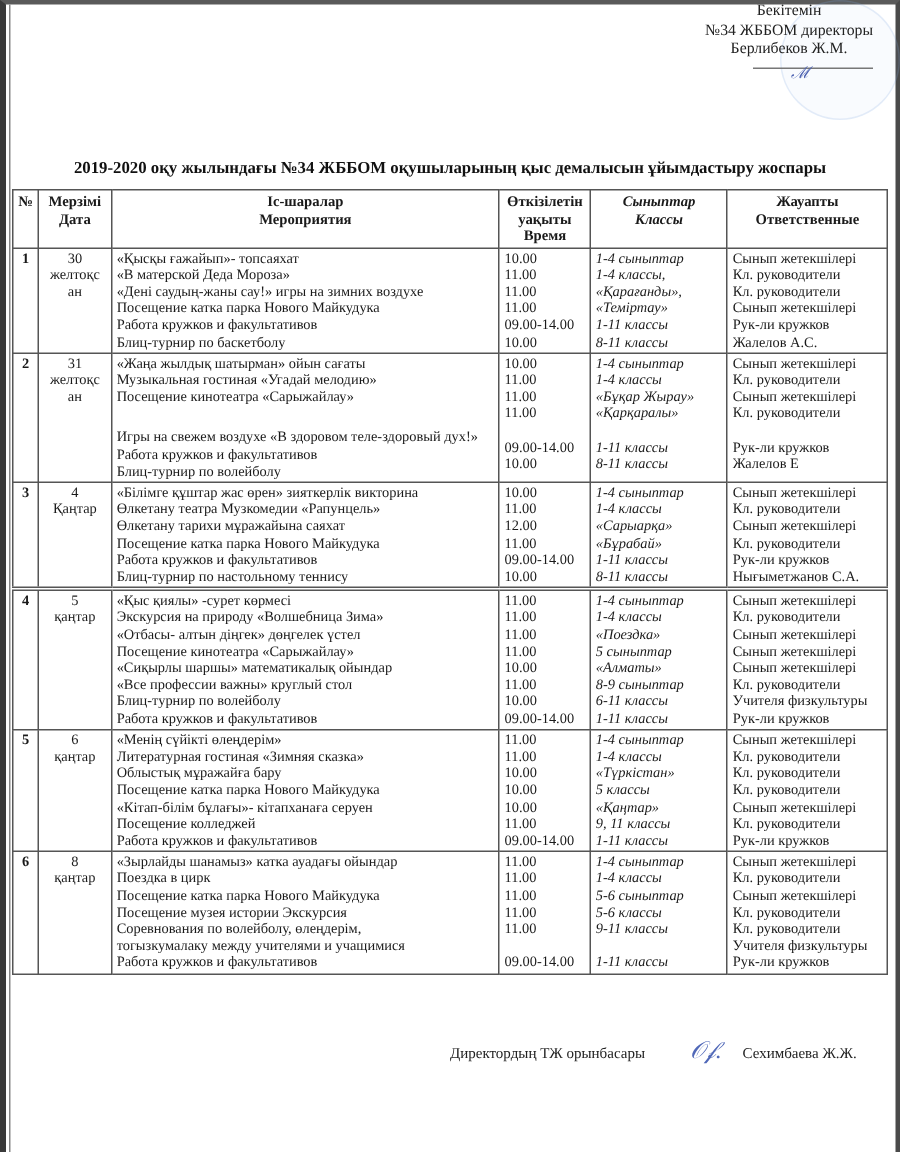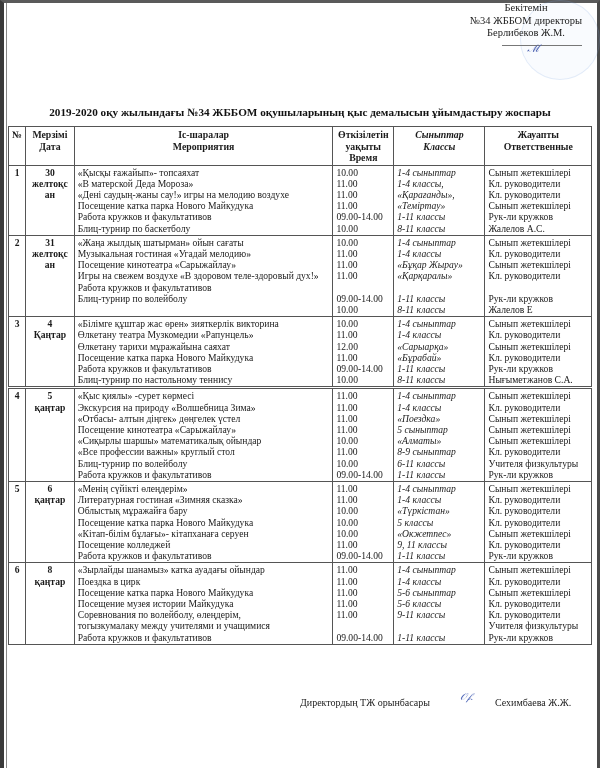--- a/index.html
+++ b/index.html
@@ -33,36 +33,36 @@
 
     table.plan {
       position: absolute; left: 8px; top: 126px; width: 584px;
       border-collapse: collapse; font-size: 9.6px; line-height: 11.2px;
     }
     table.plan th, table.plan td {
       border: 1px solid #555; vertical-align: top; padding: 1px 3px;
     }
     table.plan th { font-weight: bold; text-align: center; font-size: 9.8px; line-height: 11.5px; padding-top: 2px; }
     .c-no { width: 16px; text-align: center; font-weight: bold; }
-    .c-date { width: 48px; text-align: center; font-weight: bold; }
+    .c-date { width: 48px; text-align: center; font-weight: normal; }
     .c-act { width: 255px; }
     .c-time { width: 60px; margin-top: 21px; }
     .c-cls { width: 90px; font-style: italic; }
     .c-resp { width: 105px; }
     td.lines span { display: block; white-space: nowrap; }
-    td.lines span.wrap { white-space: normal; }
+    td.lines span.wrap { white-space: normal; margin-top: 16px; }
     td.lines span.gap { height: 11.2px; }
     td.c-date span { display: block; }
     tr.break td { border-top: 3px double #555; }
 
     .footer {
       position: absolute; top: 697px; left: 300px; font-size: 10px; color: #222;
     }
     .footer .role { position: absolute; left: 0; white-space: nowrap; }
-    .footer .sig { position: absolute; left: 160px; top: -6px; color: #5068b8; font-style: italic; font-size: 10px; }
+    .footer .sig { position: absolute; left: 160px; top: -6px; color: #5068b8; font-style: italic; font-size: 16px; }
     .footer .name { position: absolute; left: 195px; white-space: nowrap; }
   </style>
 </head>
 <body>
 
 <div class="page-frame"></div>
 
 <div class="stamp"></div>
 
 <div class="approval">
@@ -108,21 +108,21 @@
       <tr>
         <td class="c-no">1</td>
         <td class="c-date">
           <span>30</span>
           <span>желтоқс</span>
           <span>ан</span>
         </td>
         <td class="c-act lines">
           <span>«Қысқы ғажайып»- топсаяхат</span>
           <span> «В матерской Деда Мороза»</span>
-          <span>«Дені саудың-жаны сау!» игры на мелодию воздухе</span>
+          <span>«Дені саудың-жаны сау!» игры на зимних воздухе</span>
           <span>Посещение катка парка Нового Майкудука</span>
           <span>Работа кружков и факультативов</span>
           <span>Блиц-турнир по баскетболу</span>
         </td>
         <td class="c-time lines">
           <span>10.00</span>
           <span>11.00</span>
           <span>11.00</span>
           <span>11.00</span>
           <span>09.00-14.00</span>
@@ -296,21 +296,21 @@
           <span>10.00</span>
           <span>10.00</span>
           <span>11.00</span>
           <span>09.00-14.00</span>
         </td>
         <td class="c-cls lines">
           <span>1-4 сыныптар</span>
           <span>1-4 классы</span>
           <span>«Түркістан»</span>
           <span>5 классы</span>
-          <span>«Окжетпес»</span>
+          <span>«Қаңтар»</span>
           <span>9, 11 классы</span>
           <span>1-11 классы</span>
         </td>
         <td class="c-resp lines">
           <span>Сынып жетекшілері</span>
           <span>Кл. руководители</span>
           <span>Кл. руководители</span>
           <span>Кл. руководители</span>
           <span>Сынып жетекшілері</span>
           <span>Кл. руководители</span>
@@ -320,21 +320,21 @@
       <tr>
         <td class="c-no">6</td>
         <td class="c-date">
           <span>8</span>
           <span>қаңтар</span>
         </td>
         <td class="c-act lines">
           <span>«Зырлайды шанамыз» катка ауадағы ойындар</span>
           <span>Поездка в цирк</span>
           <span>Посещение катка парка Нового Майкудука</span>
-          <span>Посещение музея истории Майкудука</span>
+          <span>Посещение музея истории Экскурсия</span>
           <span>Соревнования по волейболу, өлеңдерім,</span>
           <span>тогызкумалаку между учителями и учащимися</span>
           <span>Работа кружков и факультативов</span>
         </td>
         <td class="c-time lines">
           <span>11.00</span>
           <span>11.00</span>
           <span>11.00</span>
           <span>11.00</span>
           <span>11.00</span>

